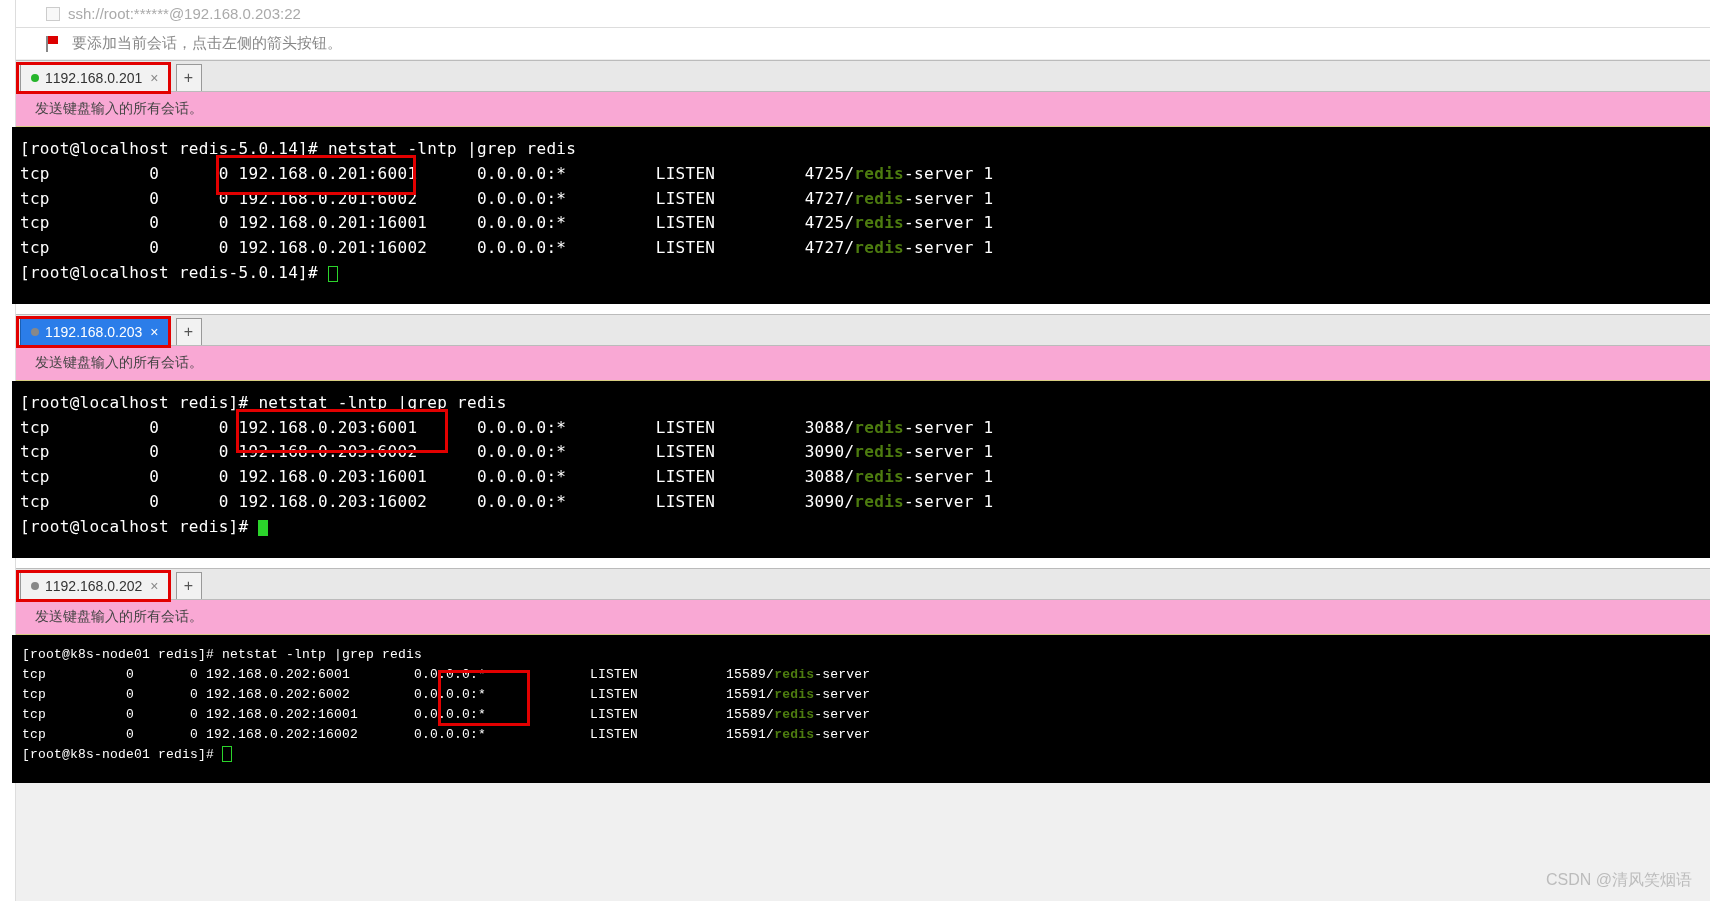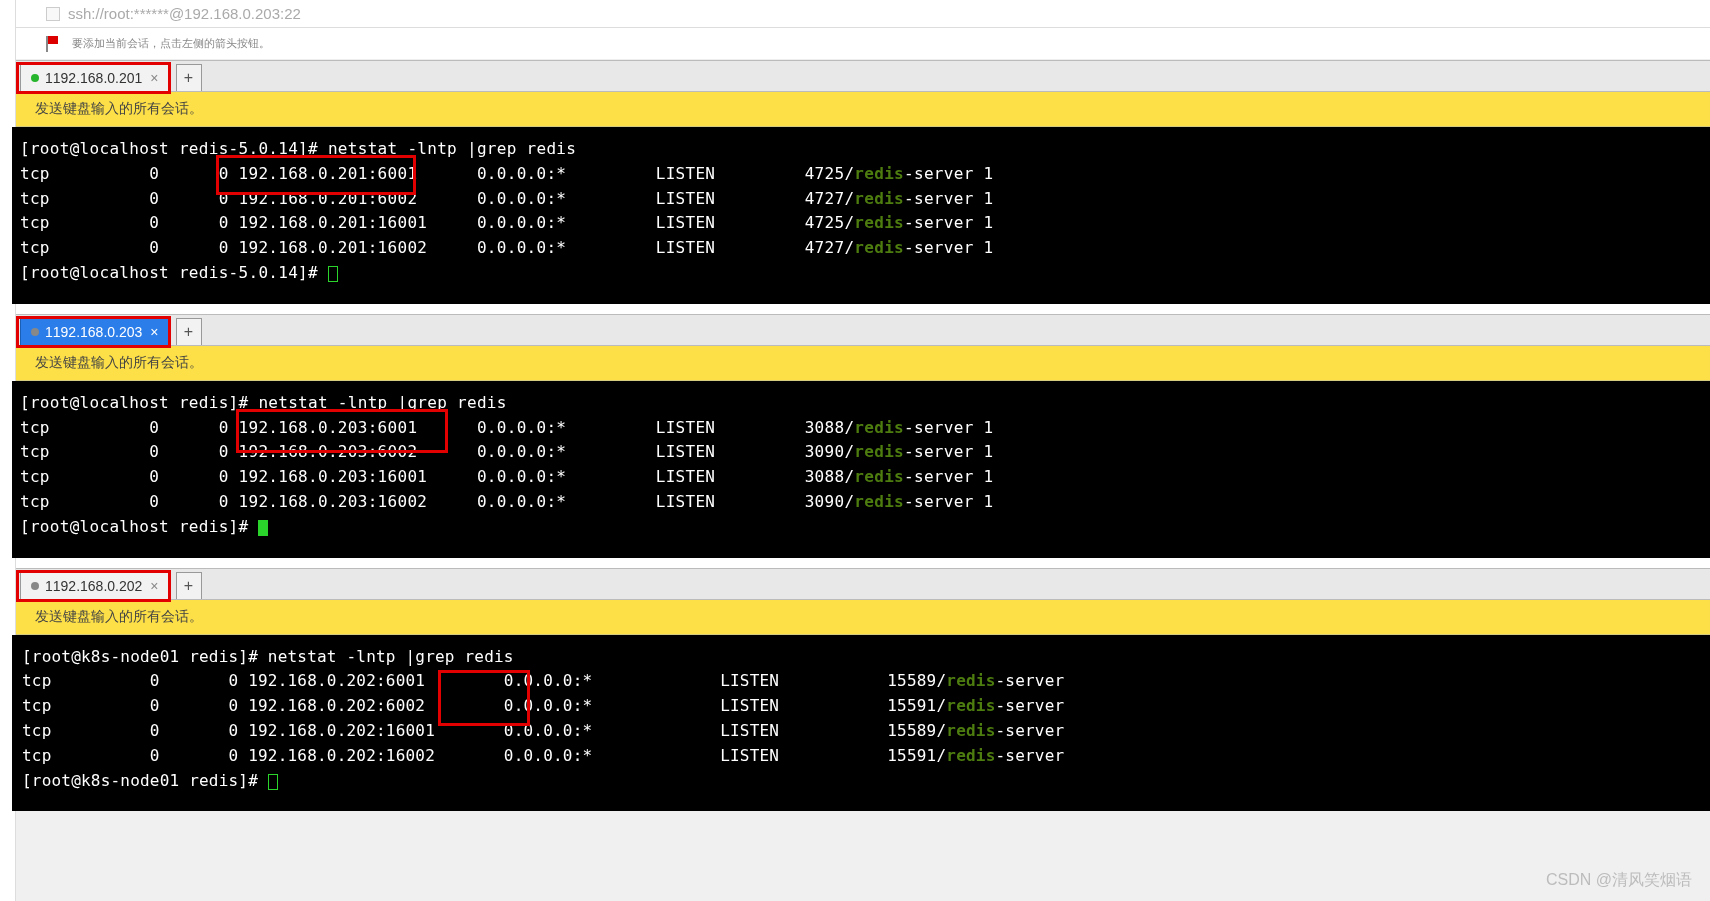--- a/index.html
+++ b/index.html
@@ -24,21 +24,21 @@
     width: 14px; height: 14px; border: 1px solid #ccc; margin-right: 8px;
     background: #f8f8f8;
   }
   .hint-bar {
     height: 32px;
     background: #fff;
     display: flex;
     align-items: center;
     padding-left: 34px;
     color: #888;
-    font-size: 11px;
+    font-size: 15px;
     border-bottom: 1px solid #eee;
   }
   .flag-icon {
     width: 16px; height: 16px; margin-right: 10px; display:inline-block; position:relative;
   }
   .flag-icon::before {
     content:''; position:absolute; left:0; top:0; width:2px; height:16px; background:#888;
   }
   .flag-icon::after{
     content:''; position:absolute; left:2px; top:0; width:10px; height:8px; background:#d00;
@@ -82,37 +82,37 @@
   .add-tab {
     display: flex; align-items: center; justify-content: center;
     width: 26px; margin-top: 3px; margin-left: 4px;
     border: 1px solid #999; border-bottom: none; background: #f2f2f2;
     font-size: 16px; color: #555;
   }
   .redbox-tab {
     position: absolute; inset: -3px -2px -3px -5px; border: 3px solid #e20000; pointer-events: none;
   }
   .yellow-strip {
-    background: #fde047;
+    background: #f9a8d4;
     color: #444;
     font-size: 14px;
     padding: 8px 23px;
     border-bottom: 1px solid #d6cc80;
   }
   .terminal {
     background: #000;
     color: #fff;
     font-family: "DejaVu Sans Mono","Consolas",monospace;
     padding: 10px 10px 18px 10px;
     line-height: 1.55;
     position: relative;
     white-space: pre;
   }
   .terminal.small { font-size: 16px; letter-spacing: 0.3px; padding-left: 8px; }
-  .terminal.big   { font-size: 16px; letter-spacing: 0.2px; }
+  .terminal.big   { font-size: 13px; letter-spacing: 0.2px; font-family: Liberation Mono, monospace; }
   .kw-redis { color: #4d7c0f; font-weight: bold; }
   .cursor-green {
     display: inline-block; width: 10px; height: 16px; background: #2bd42b; vertical-align: text-bottom;
   }
   .cursor-outline {
     display: inline-block; width: 10px; height: 16px; border: 1px solid #2bd42b; vertical-align: text-bottom;
   }
   .redbox {
     position: absolute; border: 3px solid #e20000; pointer-events: none;
   }

